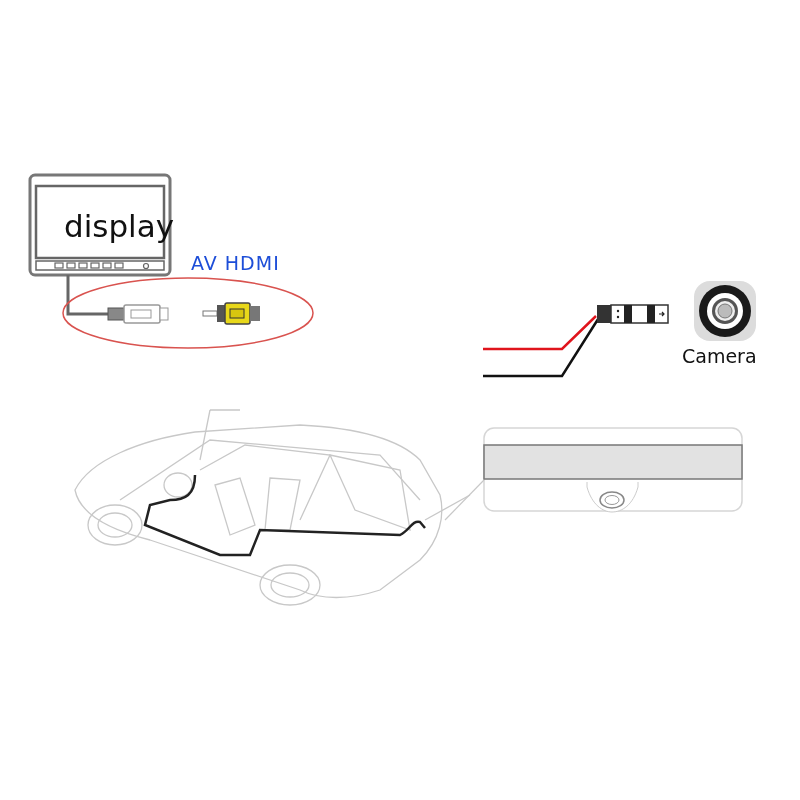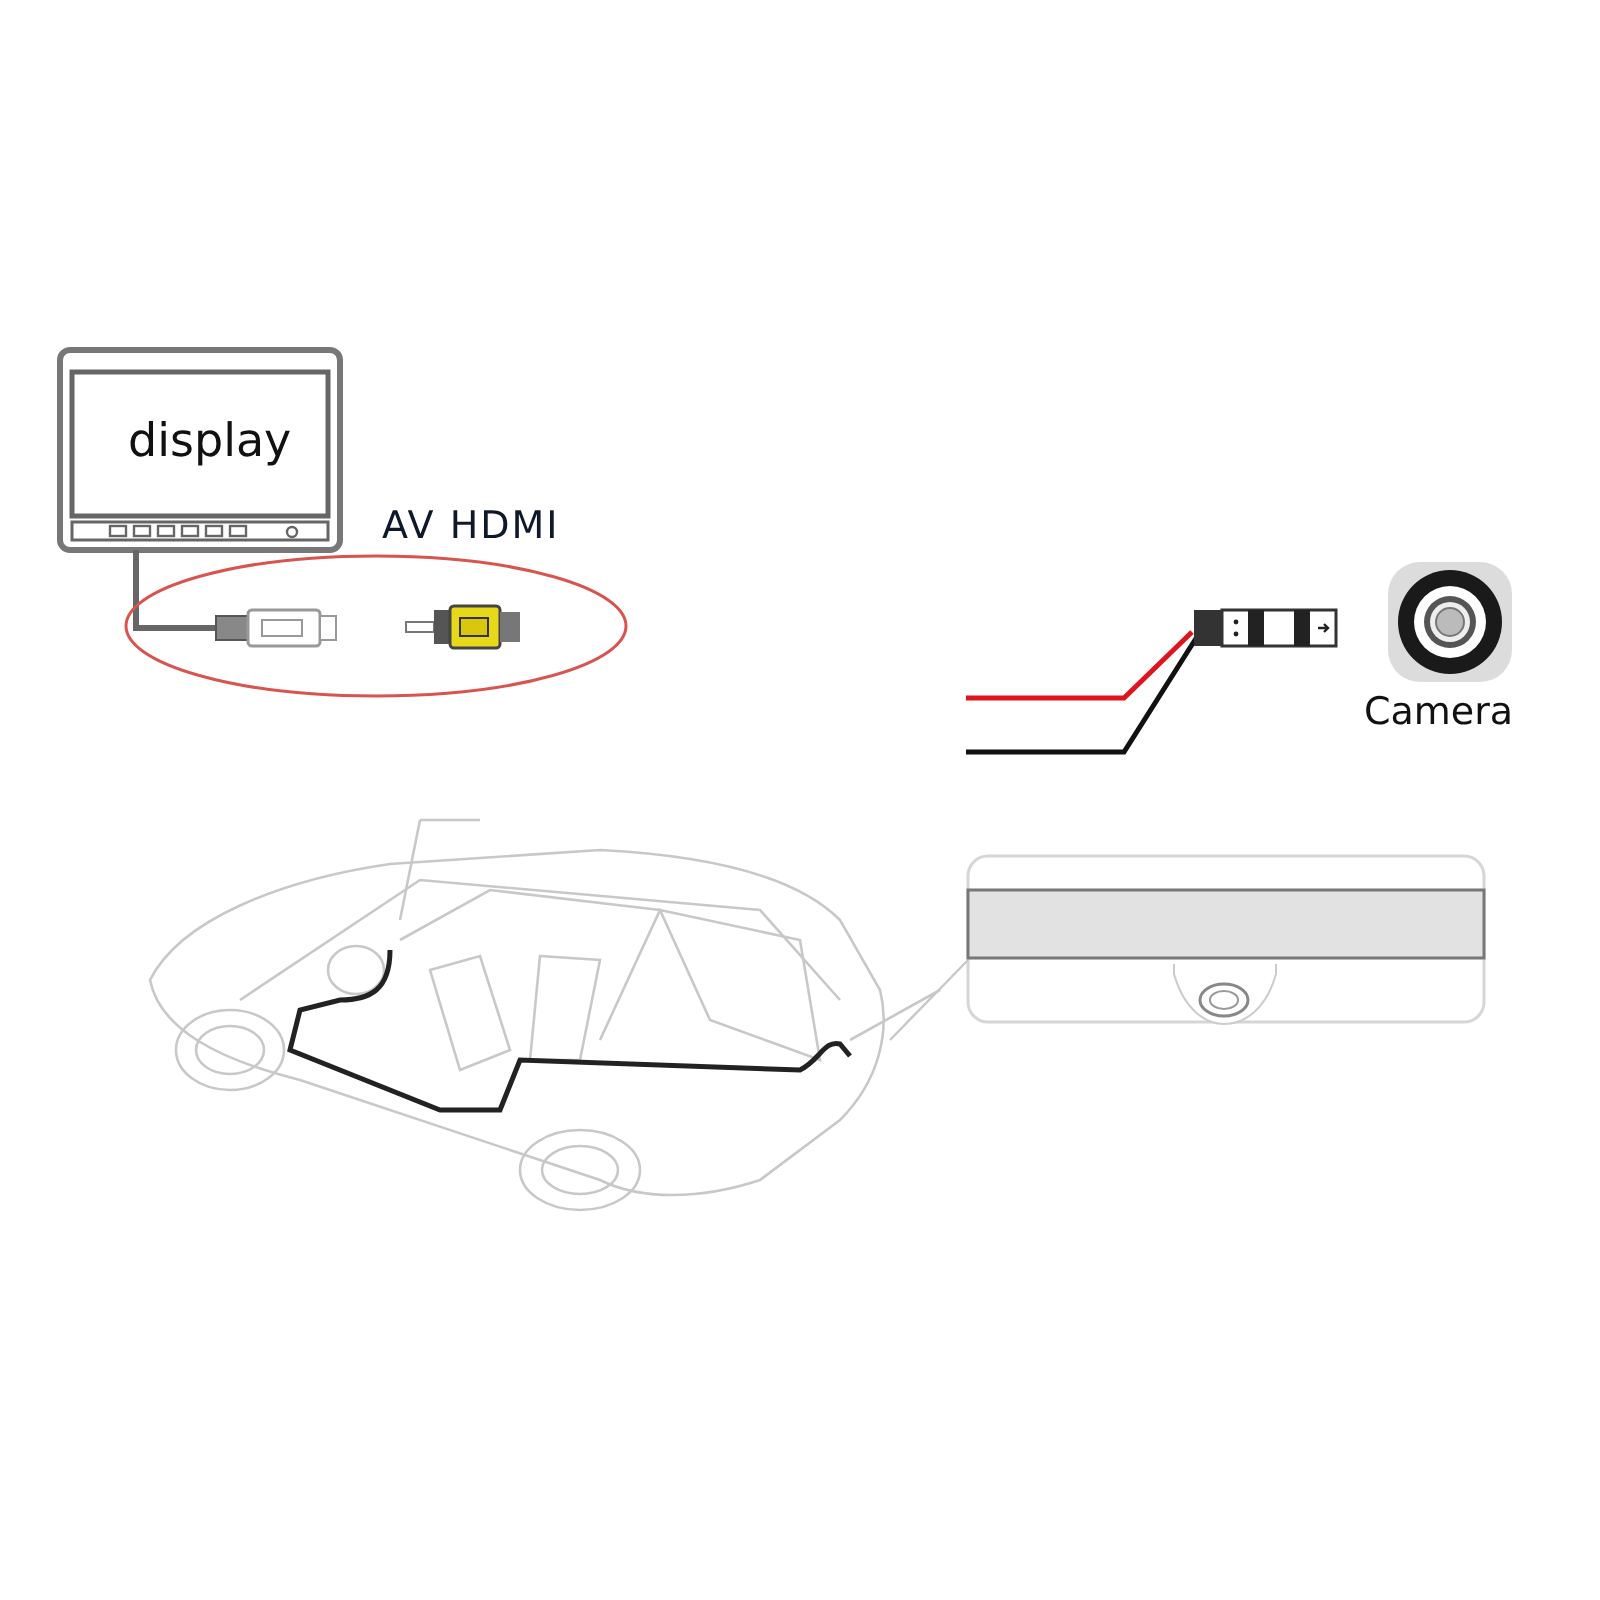--- a/index.html
+++ b/index.html
@@ -1,20 +1,20 @@
 <!DOCTYPE html>
 <html><head>
 <meta charset="utf-8">
 <style>
   html, body { margin:0; padding:0; background:#ffffff; }
   body { width:800px; height:800px; position:relative; overflow:hidden; font-family:"Liberation Sans", sans-serif; }
   svg.diagram { position:absolute; left:0; top:0; }
   .lbl { position:absolute; color:#111; font-family:"DejaVu Sans", sans-serif; }
-  .display-label { left:64px; top:208px; font-size:23px; }
-  .av-label { left:191px; top:252px; font-size:19px; letter-spacing:1px; color:#0f172a; }
+  .display-label { left:64px; top:208px; font-size:31px; }
+  .av-label { left:191px; top:252px; font-size:19px; letter-spacing:1px; color:#1d4ed8; }
   .camera-label { left:682px; top:345px; font-size:19px; }
 </style>
 </head>
 <body>
 
 <svg class="diagram" width="800" height="800" viewBox="0 0 800 800">
 
   <g>
     <rect x="30" y="175" width="140" height="100" rx="5" fill="#fff" stroke="#777" stroke-width="3"></rect>
     <rect x="36" y="186" width="128" height="72" fill="#fff" stroke="#666" stroke-width="2.5"></rect>

